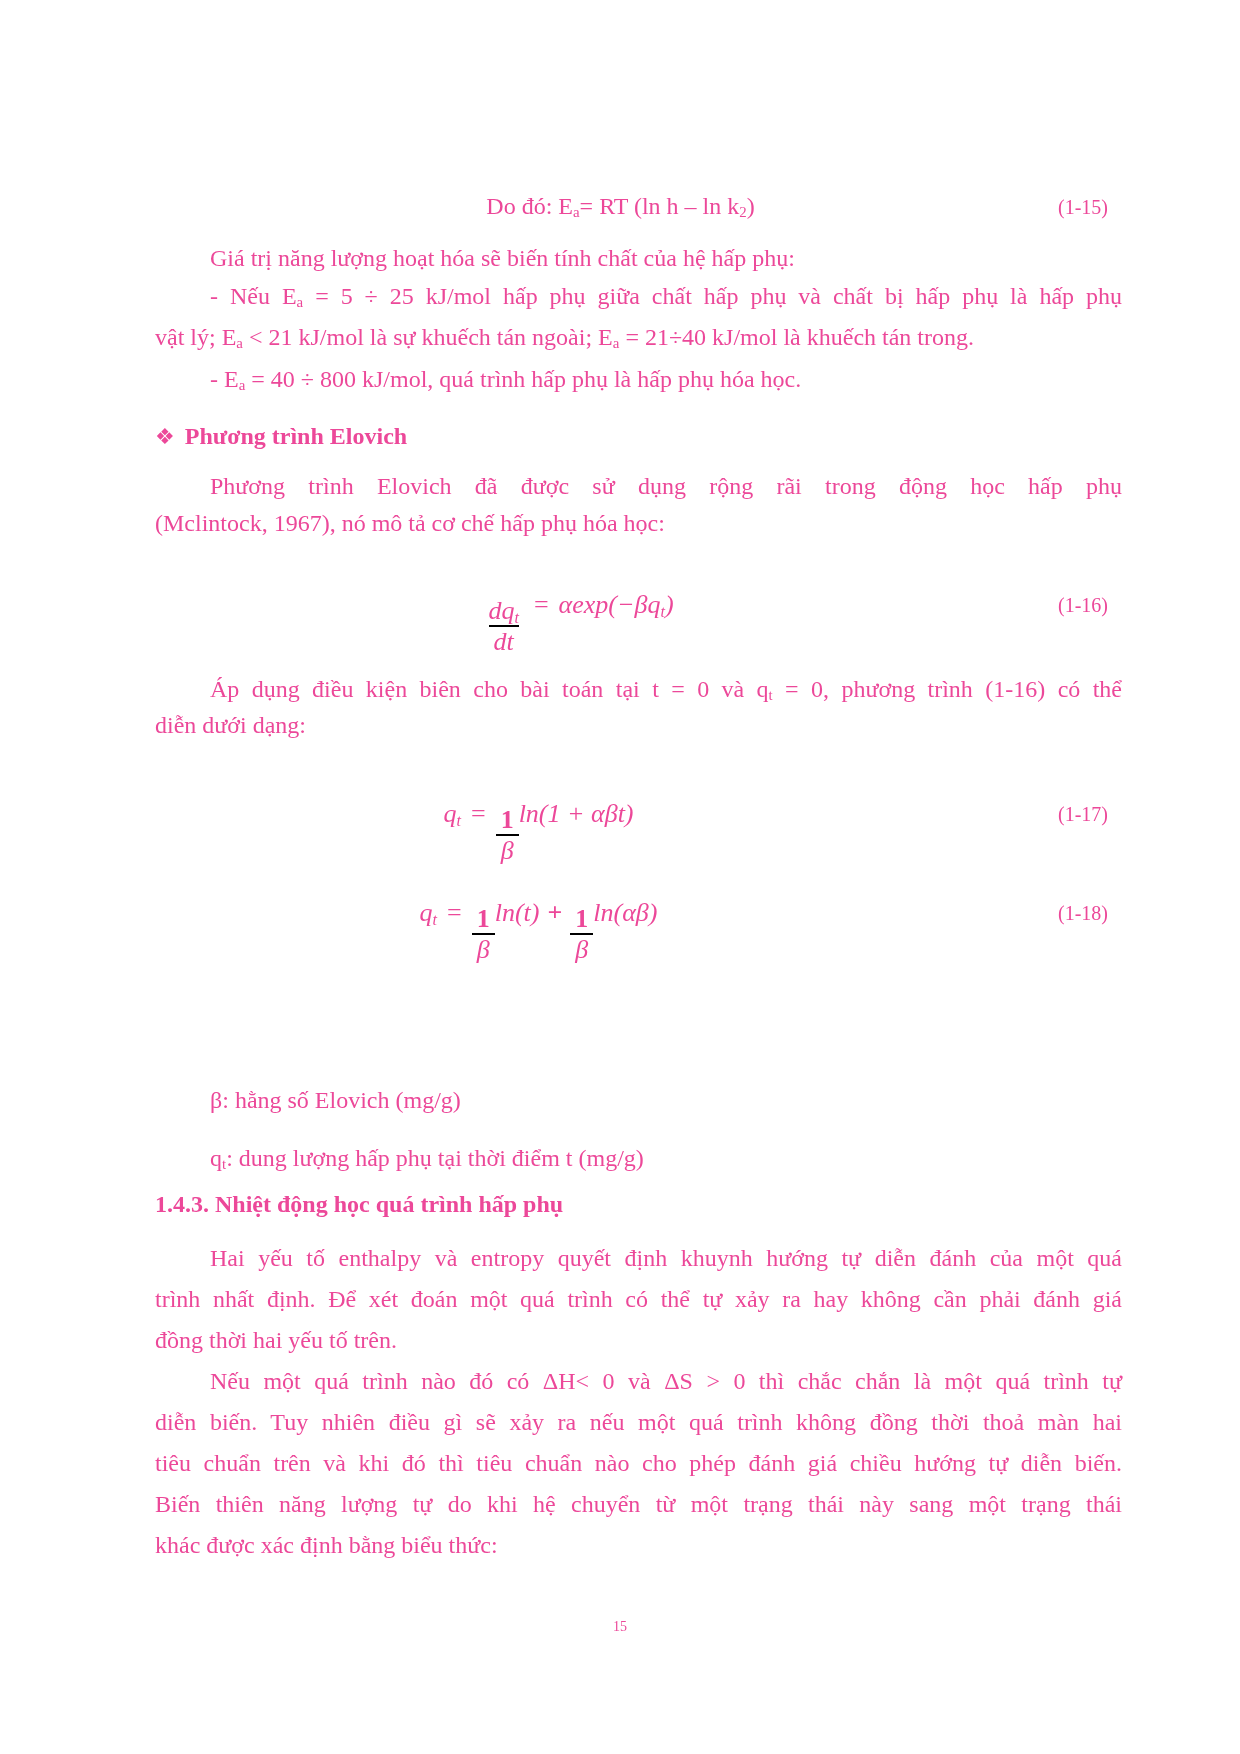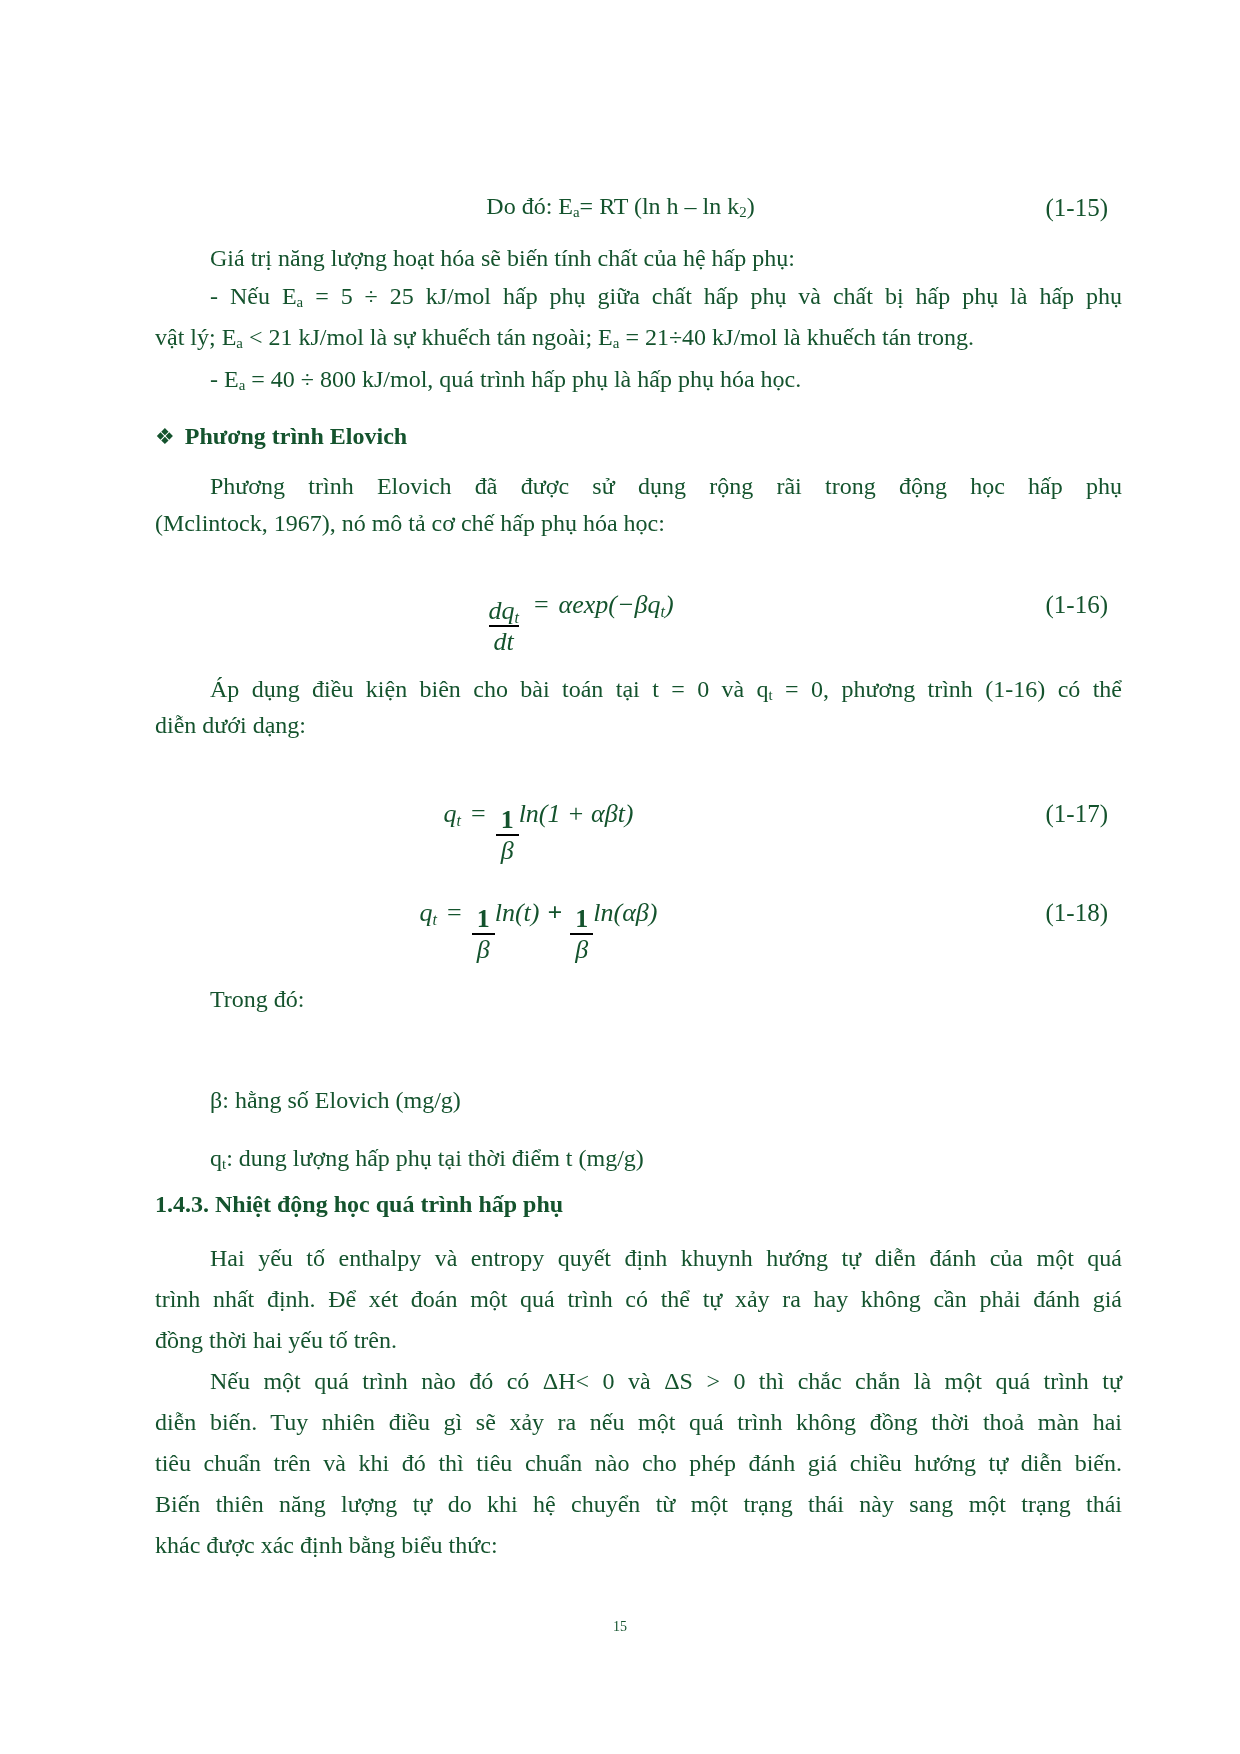--- a/index.html
+++ b/index.html
@@ -1,38 +1,38 @@
 <!DOCTYPE html>
 <html lang="vi"><head>
 <meta charset="utf-8">
 <style>
   html,body{margin:0;padding:0;background:#ffffff;}
   .page{
     position:relative;
     width:1240px;height:1754px;
     background:#ffffff;
     font-family:"Liberation Serif","DejaVu Serif",serif;
-    color:#14532d;
+    color:#ec4899;
     overflow:hidden;
   }
   .line{
     position:absolute;
     left:155px;
     width:967px;
     font-size:24px;
     line-height:41px;
     white-space:normal;
   }
   .indent{padding-left:55px;box-sizing:border-box;}
   .just{text-align:justify;text-align-last:justify;}
   .center{text-align:center;}
   .sub{font-size:0.62em;vertical-align:-0.22em;line-height:0;}
   .eqlabel{
     position:absolute;right:14px;top:50%;transform:translateY(-50%);
-    font-size:25px;font-style:normal;
+    font-size:20px;font-style:normal;
   }
   .eqline{height:41px;}
   .eqline .eqlabel{top:50%;}
   .eqrow{
     position:absolute;left:155px;width:967px;height:84px;
     display:flex;align-items:center;justify-content:center;
     box-sizing:border-box;
     font-size:26px;font-style:italic;
   }
   .frac{display:inline-flex;flex-direction:column;align-items:center;line-height:1.12;}
@@ -107,21 +107,20 @@
     <span><i>ln(t)</i></span>
     <span class="plus">+</span>
     <span class="frac">
       <span class="num boldnum">1</span>
       <span class="den"><i>β</i></span>
     </span>
     <span><i>ln(αβ)</i></span>
     <span class="eqlabel">(1-18)</span>
   </div>
 
-  <div class="line indent" style="top:979px">Trong đó:</div>
   <div class="line indent" style="top:1080px">β: hằng số Elovich (mg/g)</div>
   <div class="line indent" style="top:1138px"><span>q</span><span class="sub">t</span><span>: dung lượng hấp phụ tại thời điểm t (mg/g)</span></div>
 
   <div class="line hbold" style="top:1184px">1.4.3. Nhiệt động học quá trình hấp phụ</div>
 
   <div class="line indent just" style="top:1238px">Hai yếu tố enthalpy và entropy quyết định khuynh hướng tự diễn đánh của một quá</div>
   <div class="line just" style="top:1279px">trình nhất định. Để xét đoán một quá trình có thể tự xảy ra hay không cần phải đánh giá</div>
   <div class="line" style="top:1320px">đồng thời hai yếu tố trên.</div>
 
   <div class="line indent just" style="top:1361px">Nếu một quá trình nào đó có ΔH&lt; 0 và ΔS &gt; 0 thì chắc chắn là một quá trình tự</div>

